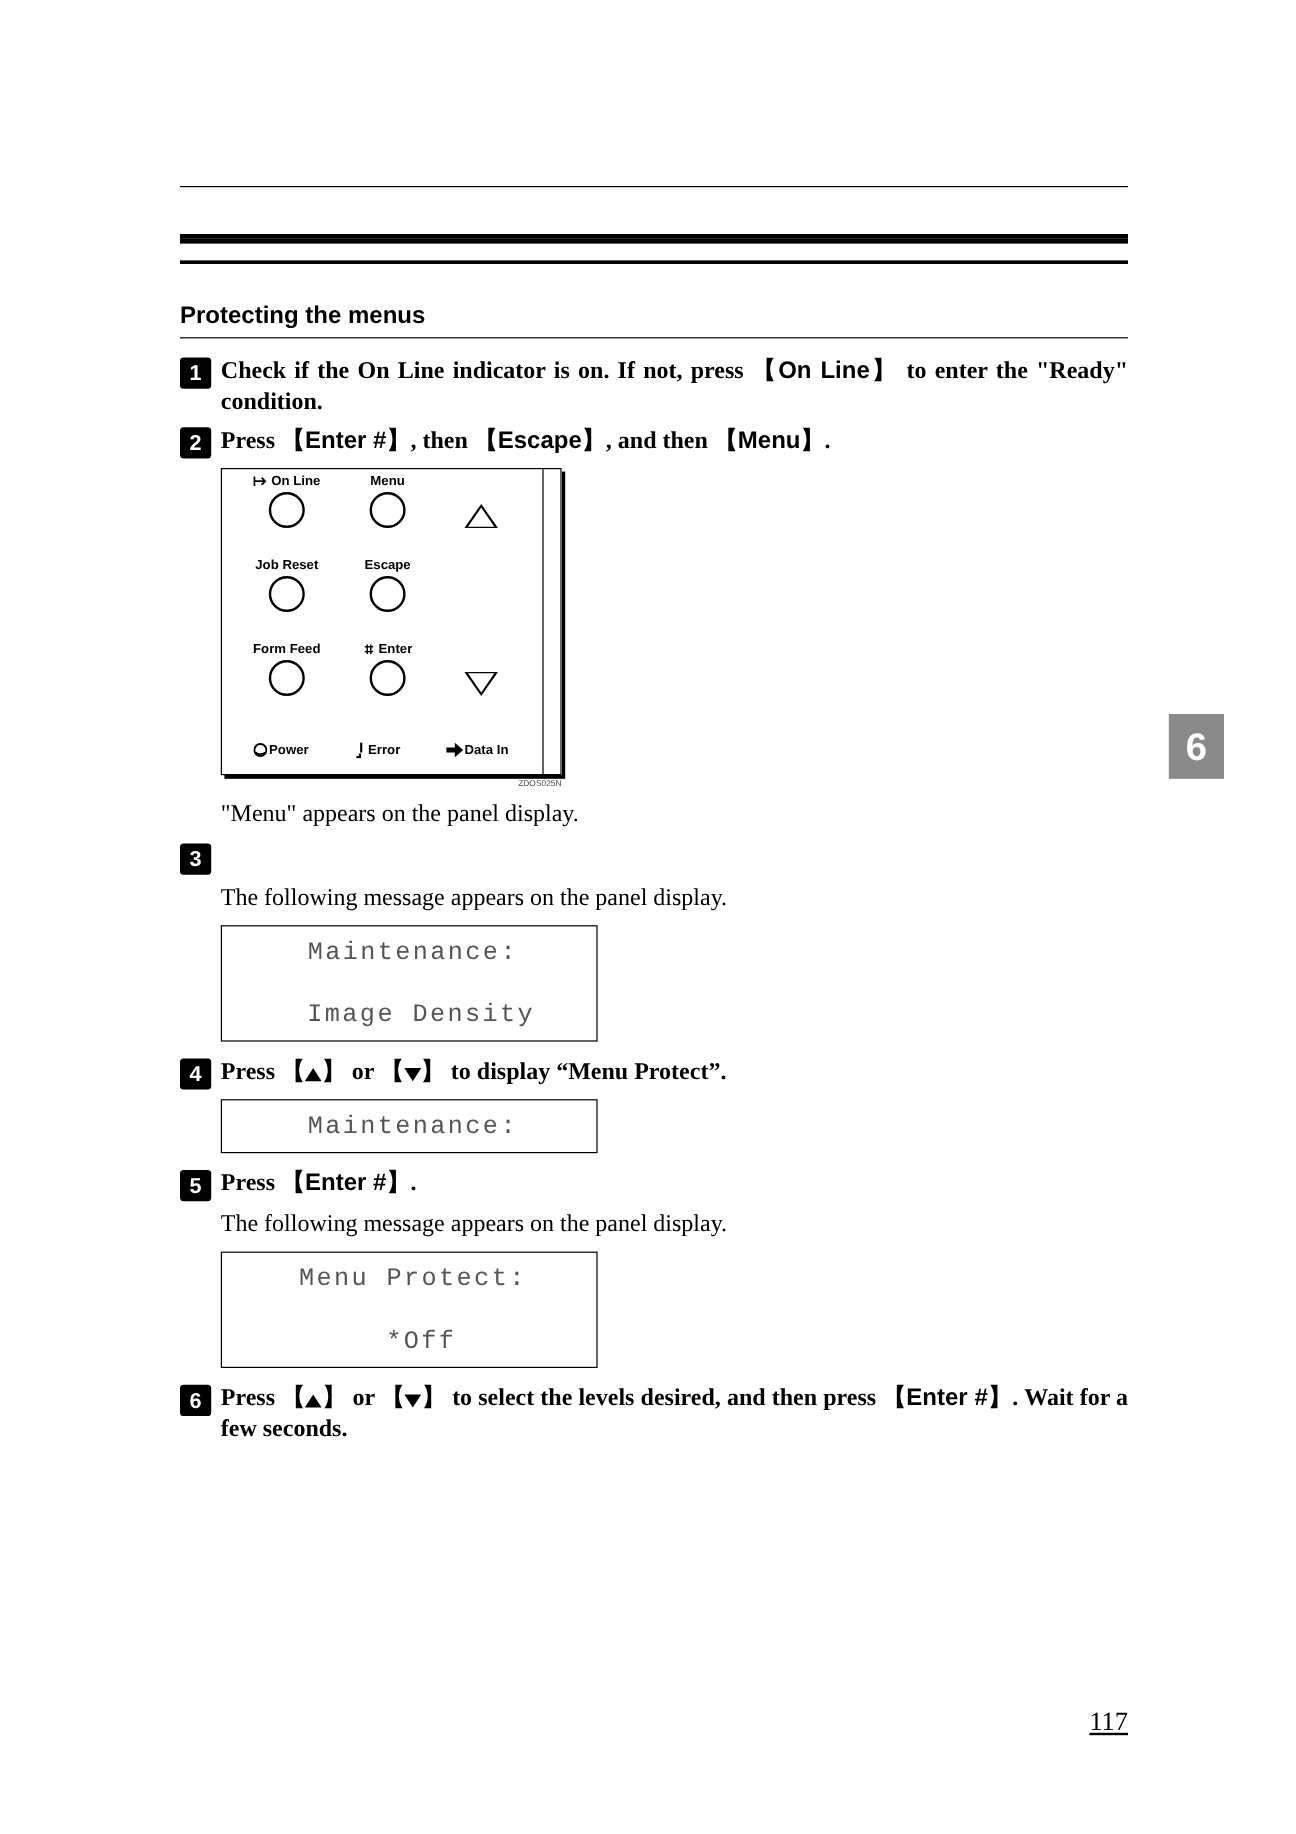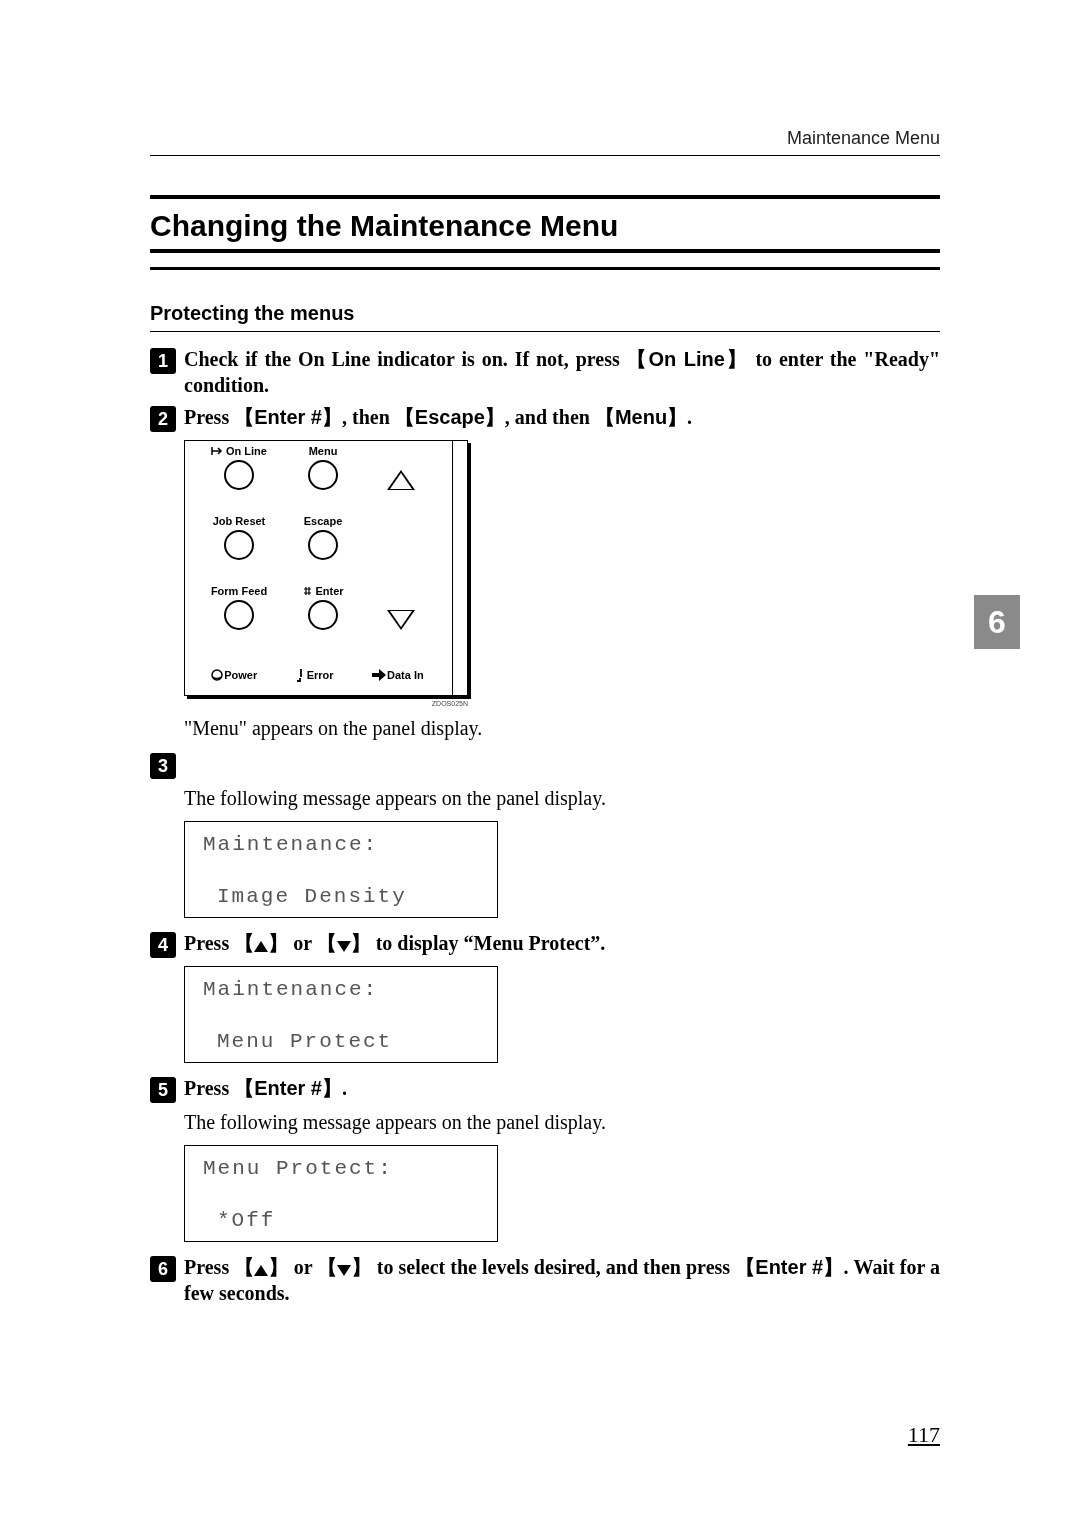--- a/index.html
+++ b/index.html
@@ -175,20 +175,21 @@
     margin: 8px 0 12px 34px;
     width: 314px;
     border: 1px solid #000;
     padding: 10px 12px 8px 18px;
     font-family: "Courier New", Courier, monospace;
     font-size: 21px;
     letter-spacing: 2px;
     line-height: 25px;
     color: #555;
     box-sizing: border-box;
+    text-align: center;
   }
   .lcd .l2 { padding-left: 14px; display:block;margin-top:27px; }
   .tri-key-up, .tri-key-down {
     display:inline-block; position:relative; top:2px;
   }
   .tri-key-up {
     width:0;height:0;border-left:7px solid transparent;border-right:7px solid transparent;border-bottom:11px solid #000;
   }
   .tri-key-down {
     width:0;height:0;border-left:7px solid transparent;border-right:7px solid transparent;border-top:11px solid #000;
@@ -217,26 +218,24 @@
     text-decoration: underline;
   }
   .lbl-row { display:flex; align-items:center; gap:3px; }
   .lbl-row svg { flex:0 0 auto; }
 </style>
 </head>
 <body>
 
 <div class="page">
 
-  <div class="running-head">Maintenance Menu</div>
   <div class="running-rule"></div>
 
   <div class="h2-block">
     <div class="thick-rule"></div>
-    <div class="h2">Changing the Maintenance Menu</div>
     <div class="thick-rule"></div>
     <div class="mid-rule" style="margin-top:14px"></div>
     <div class="h3">Protecting the menus</div>
     <div class="thin-rule"></div>
   </div>
 
   <div class="step">
     <span class="step-num">1</span>
     <span class="step-text">
       <span>Check if the On Line indicator is on. If not, press </span><span class="brkt">【</span><span class="key">On Line</span><span class="brkt">】</span><span> to enter the "Ready" condition.</span>
@@ -336,21 +335,20 @@
 
   <div class="step">
     <span class="step-num">4</span>
     <span class="step-text">
       <span>Press </span><span class="brkt">【</span><span class="tri-key-up"></span><span class="brkt">】</span><span> or </span><span class="brkt">【</span><span class="tri-key-down"></span><span class="brkt">】</span><span> to display “Menu Protect”.</span>
     </span>
   </div>
 
   <div class="lcd">
     <span>Maintenance:</span>
-    <span class="l2">Menu Protect</span>
   </div>
 
   <div class="step">
     <span class="step-num">5</span>
     <span class="step-text">
       <span>Press </span><span class="brkt">【</span><span class="key">Enter #</span><span class="brkt">】</span><span>.</span>
     </span>
   </div>
   <div class="body-text">The following message appears on the panel display.</div>
 

